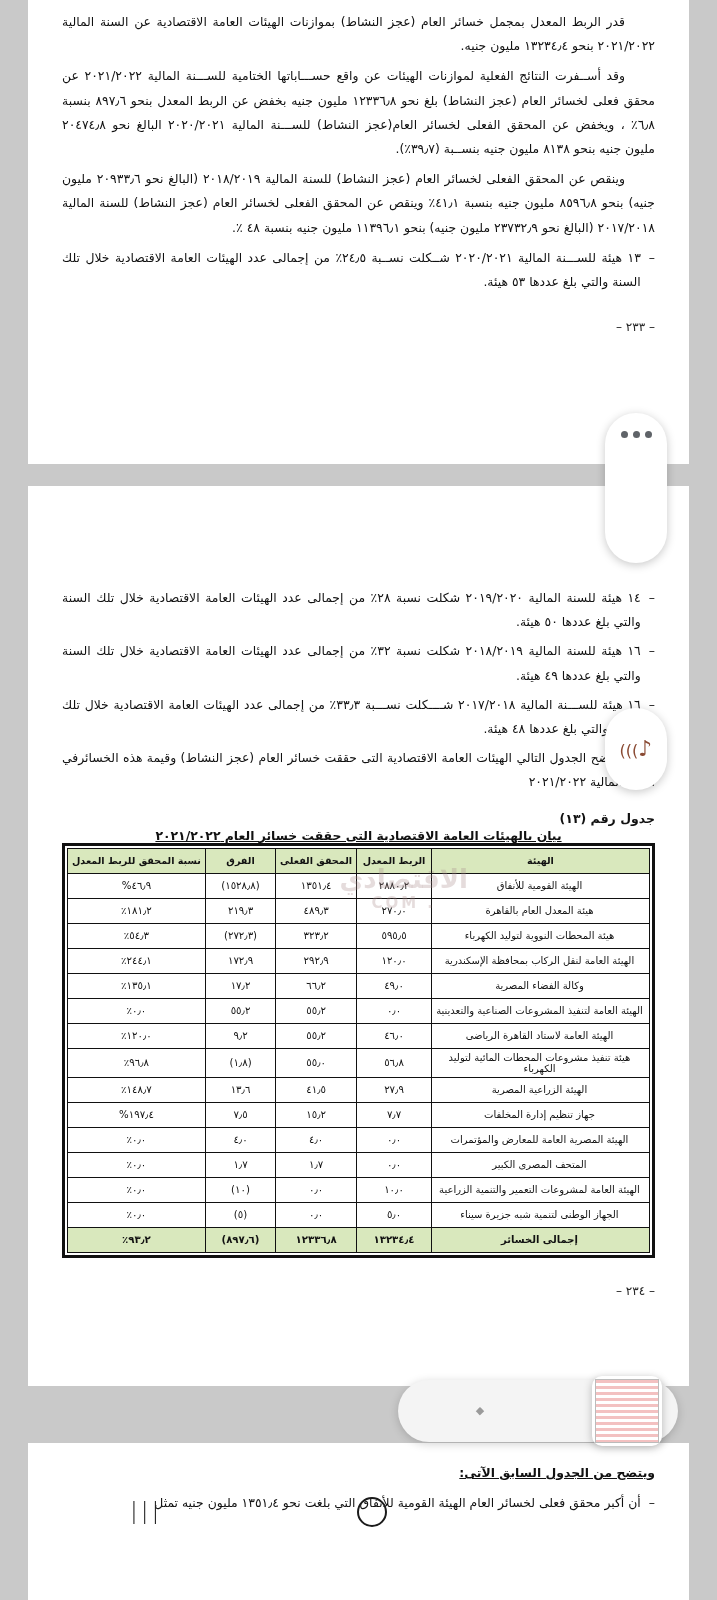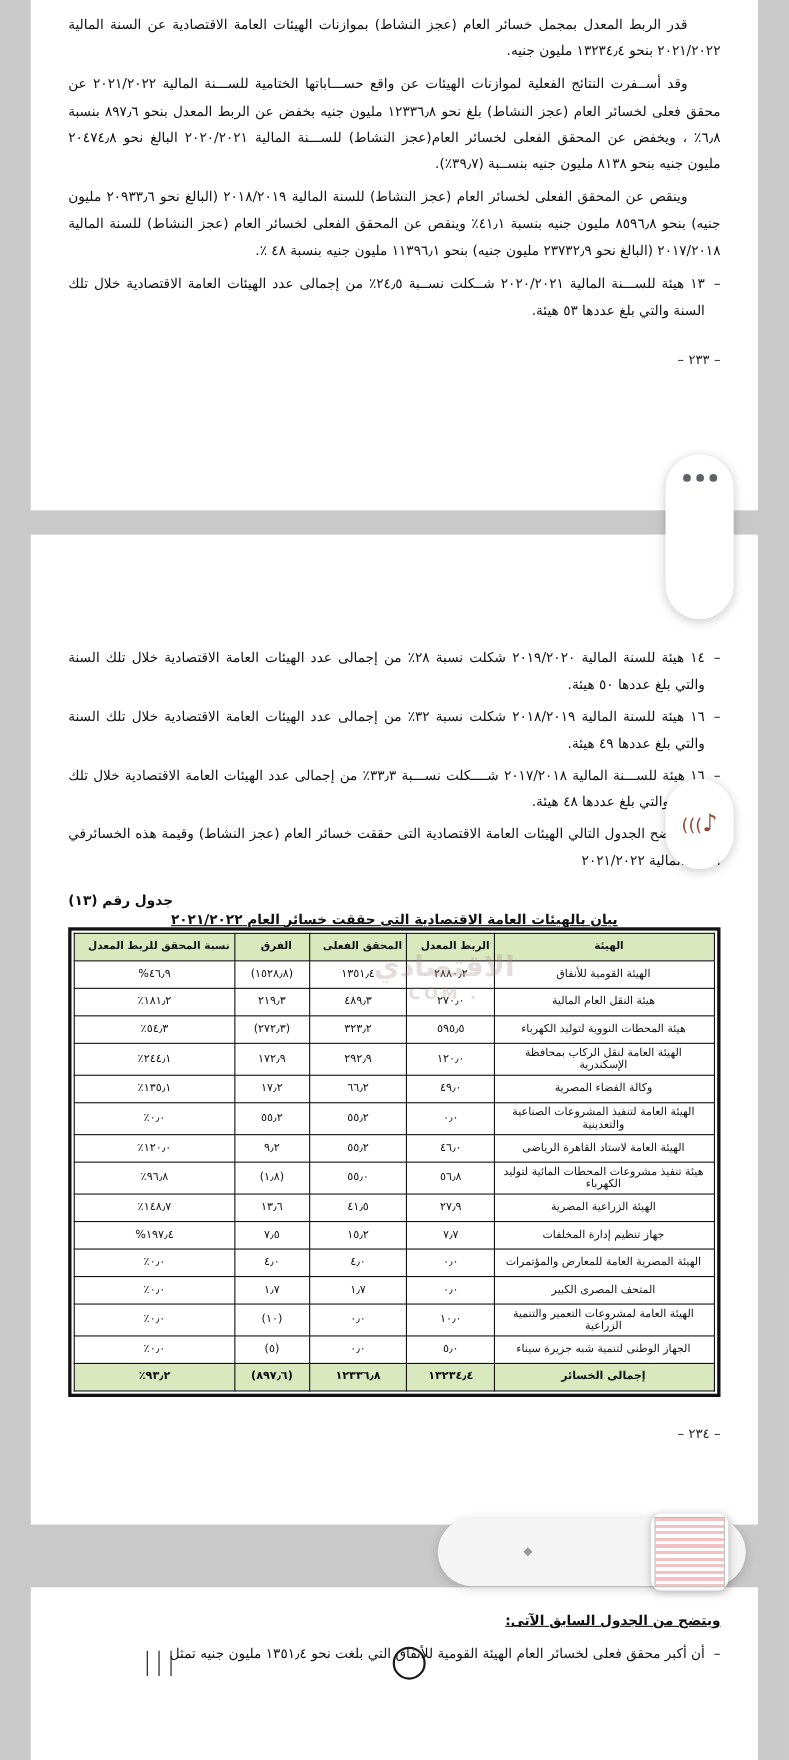--- a/index.html
+++ b/index.html
@@ -50,21 +50,21 @@
   .pagenum {
     text-align: right;
     font-size: 12px;
     margin-top: 26px;
     letter-spacing: 1px;
     color: #222;
   }
 
   
   .tbl-caption {
-    text-align: left;
+    text-align: right;
     font-size: 12.5px;
     font-weight: bold;
     margin: 16px 0 2px 0;
   }
   .tbl-subcaption {
     text-align: center;
     font-size: 12.4px;
     font-weight: bold;
     margin: 0 0 0 0;
     text-decoration: underline;
@@ -87,21 +87,20 @@
     padding: 3px 4px;
     text-align: center;
     white-space: nowrap;
     height: 18px;
   }
   table.data thead th {
     background: #d9e8bd;
     font-weight: bold;
     font-size: 9.6px;
     line-height: 1.15;
-    padding-left: 12px;
   }
   table.data td.name {
     text-align: center;
     white-space: normal;
     font-size: 10px;
     padding-right: 6px;
     margin-top: 23px;
   }
   table.data tr.total td {
     background: #d9e8bd;
@@ -272,21 +271,21 @@
         </thead>
         <tbody id="tbody">
             <tr>
               <td class="name">الهيئة القومية للأنفاق</td>
               <td>٢٨٨٠٫٢</td>
               <td>١٣٥١٫٤</td>
               <td>(١٥٢٨٫٨)</td>
               <td>٤٦٫٩%</td>
             </tr>
             <tr>
-              <td class="name">هيئة النقل العام المالية</td>
+              <td class="name">هيئة المعدل العام بالقاهرة</td>
               <td>٢٧٠٫٠</td>
               <td>٤٨٩٫٣</td>
               <td>٢١٩٫٣</td>
               <td>١٨١٫٢٪</td>
             </tr>
             <tr>
               <td class="name">هيئة المحطات النووية لتوليد الكهرباء</td>
               <td>٥٩٥٫٥</td>
               <td>٣٢٣٫٢</td>
               <td>(٢٧٢٫٣)</td>

